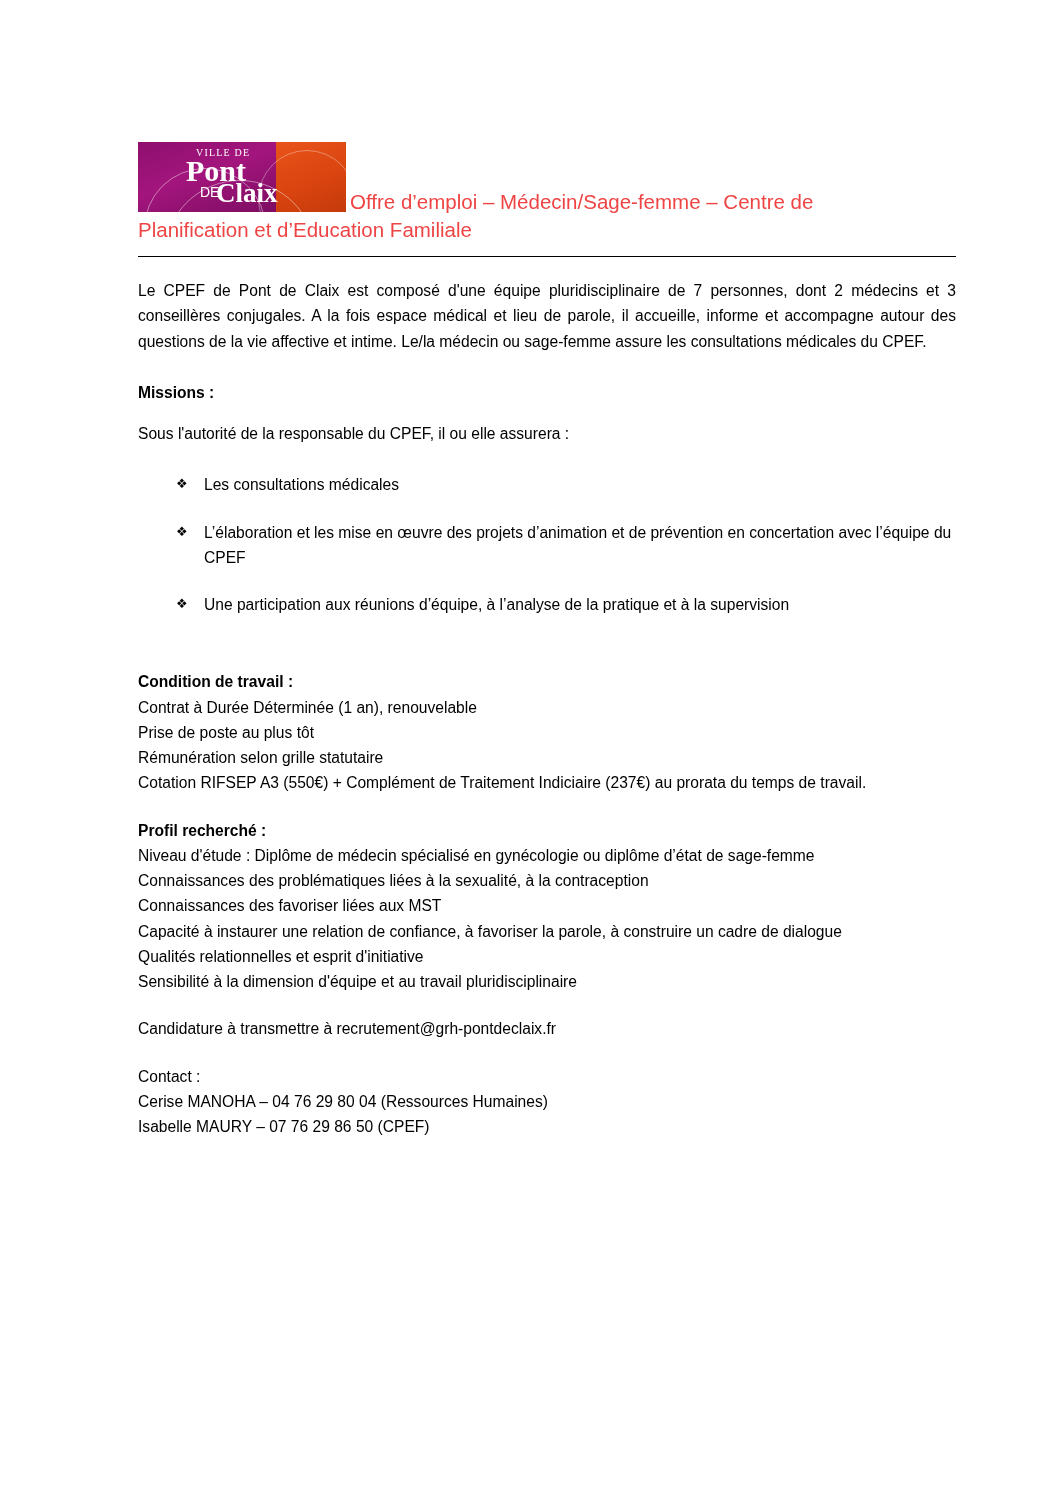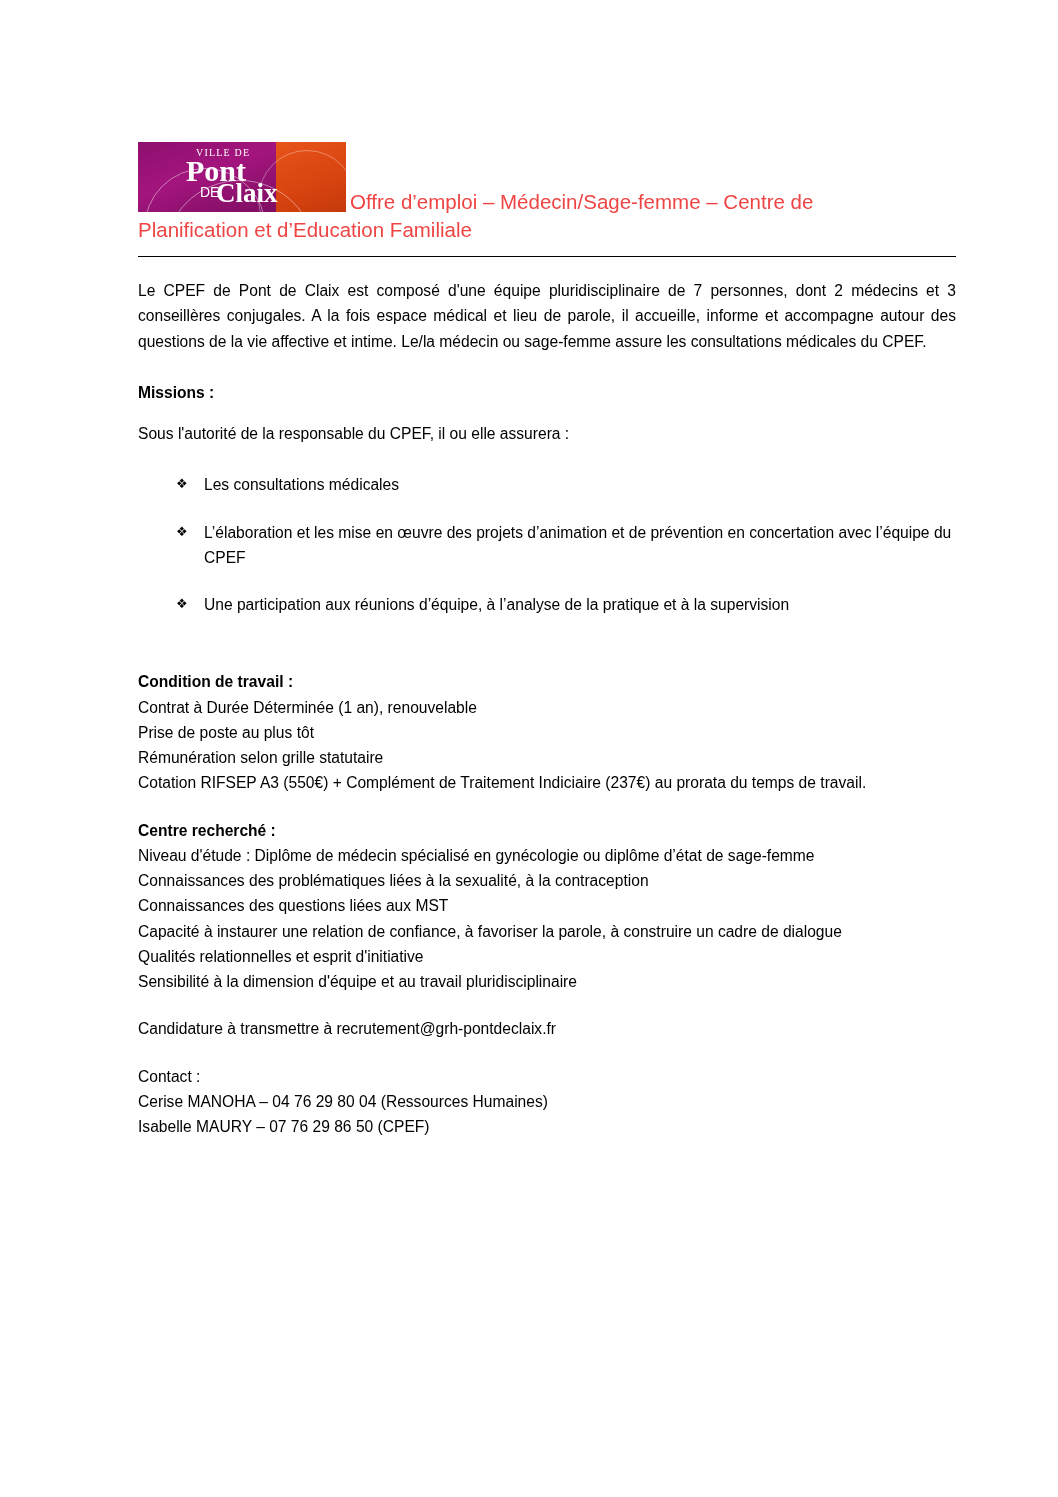--- a/index.html
+++ b/index.html
@@ -233,25 +233,25 @@
       <p class="bold-head" style="margin-bottom:0">Condition de travail :</p>
       <div class="block">
         <p class="line">Contrat à Durée Déterminée (1 an), renouvelable</p>
         <p class="line">Prise de poste au plus tôt</p>
         <p class="line">Rémunération selon grille statutaire</p>
         <p class="line justify-line">Cotation RIFSEP A3 (550€) + Complément de Traitement Indiciaire (237€) au prorata du temps de travail.</p>
       </div>
 
       <div class="spacer-md"></div>
 
-      <p class="bold-head" style="margin-bottom:0">Centre recherché :</p>
+      <p class="bold-head" style="margin-bottom:0">Profil recherché :</p>
       <div class="block">
         <p class="line">Niveau d'étude : Diplôme de médecin spécialisé en gynécologie ou diplôme d’état de sage-femme</p>
         <p class="line">Connaissances des problématiques liées à la sexualité, à la contraception</p>
-        <p class="line">Connaissances des questions liées aux MST</p>
+        <p class="line">Connaissances des favoriser liées aux MST</p>
         <p class="line">Capacité à instaurer une relation de confiance, à favoriser la parole, à construire un cadre de dialogue</p>
         <p class="line">Qualités relationnelles et esprit d'initiative</p>
         <p class="line">Sensibilité à la dimension d'équipe et au travail pluridisciplinaire</p>
       </div>
 
       <div class="spacer-md"></div>
 
       <p class="line">Candidature à transmettre à recrutement@grh-pontdeclaix.fr</p>
 
       <div class="spacer-md"></div>

